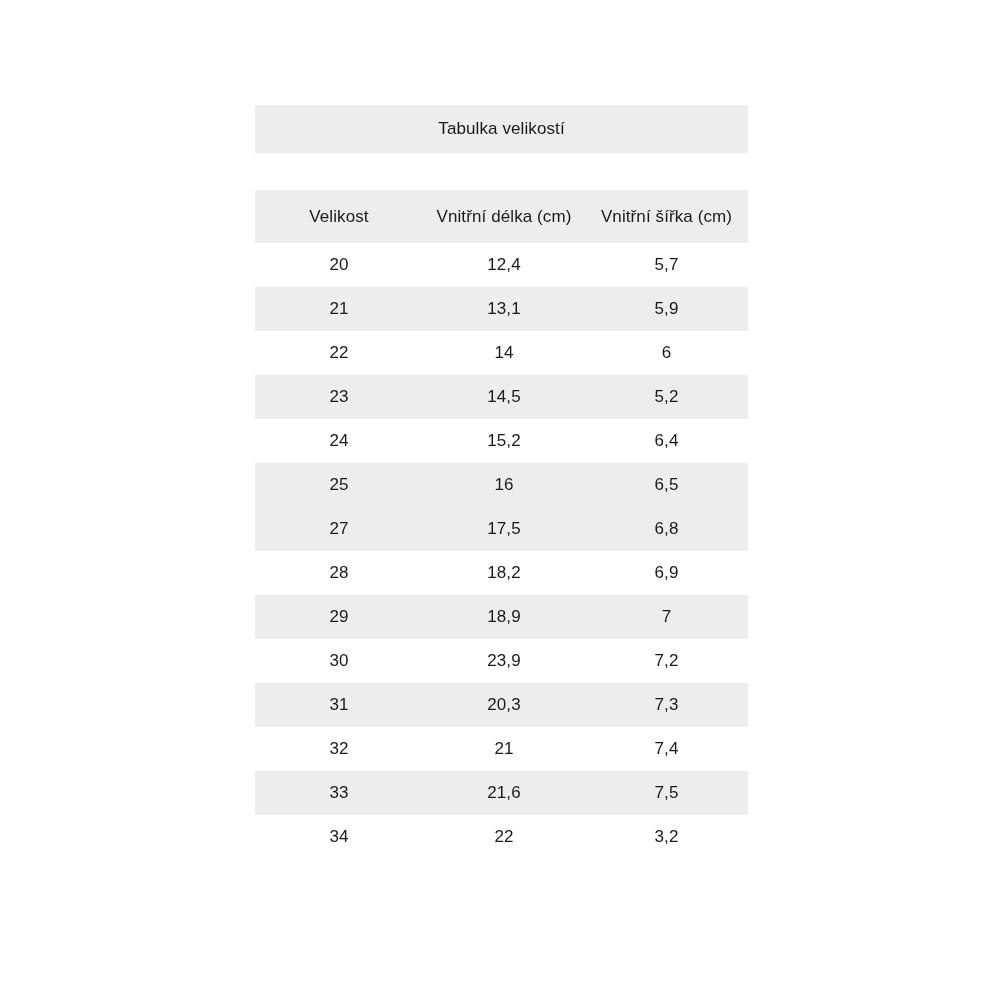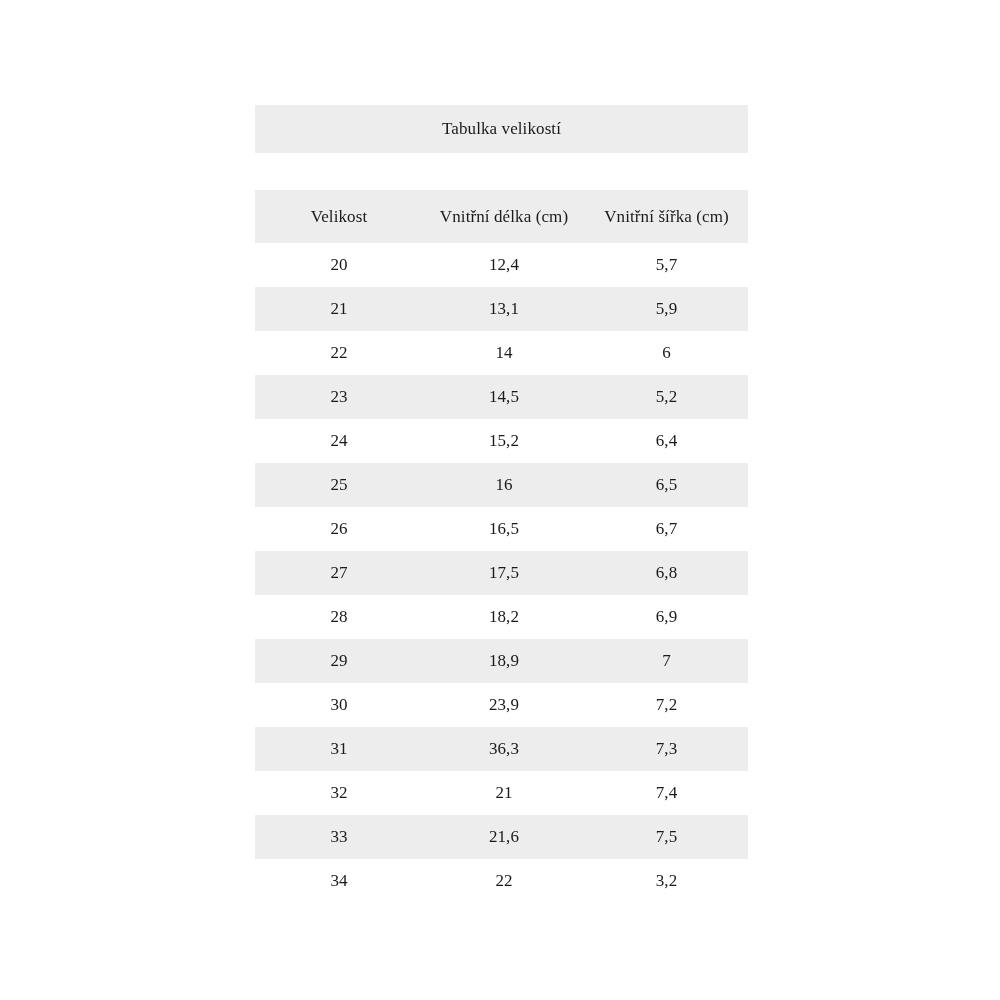--- a/index.html
+++ b/index.html
@@ -15,21 +15,20 @@
     font-family: "Liberation Sans", "DejaVu Sans", sans-serif;
     color: #1a1a1a;
     -webkit-font-smoothing: antialiased;
   }
 
   #size-chart-wrapper {
     position: absolute;
     left: 255px;
     top: 105px;
     width: 493px;
-    font-family: Liberation Serif, serif;
   }
 
   
   .chart-title {
     height: 48px;
     line-height: 48px;
     text-align: center;
     background: #ededed;
     font-size: 17px;
     font-weight: 400;
@@ -125,25 +124,20 @@
         <tr class="row-odd">
           <td>24</td>
           <td>15,2</td>
           <td>6,4</td>
         </tr>
         <tr class="row-even">
           <td>25</td>
           <td>16</td>
           <td>6,5</td>
         </tr>
-        <tr class="row-odd">
-          <td>26</td>
-          <td>16,5</td>
-          <td>6,7</td>
-        </tr>
         <tr class="row-even">
           <td>27</td>
           <td>17,5</td>
           <td>6,8</td>
         </tr>
         <tr class="row-odd">
           <td>28</td>
           <td>18,2</td>
           <td>6,9</td>
         </tr>
@@ -152,21 +146,21 @@
           <td>18,9</td>
           <td>7</td>
         </tr>
         <tr class="row-odd">
           <td>30</td>
           <td>23,9</td>
           <td>7,2</td>
         </tr>
         <tr class="row-even">
           <td>31</td>
-          <td>36,3</td>
+          <td>20,3</td>
           <td>7,3</td>
         </tr>
         <tr class="row-odd">
           <td>32</td>
           <td>21</td>
           <td>7,4</td>
         </tr>
         <tr class="row-even">
           <td>33</td>
           <td>21,6</td>

